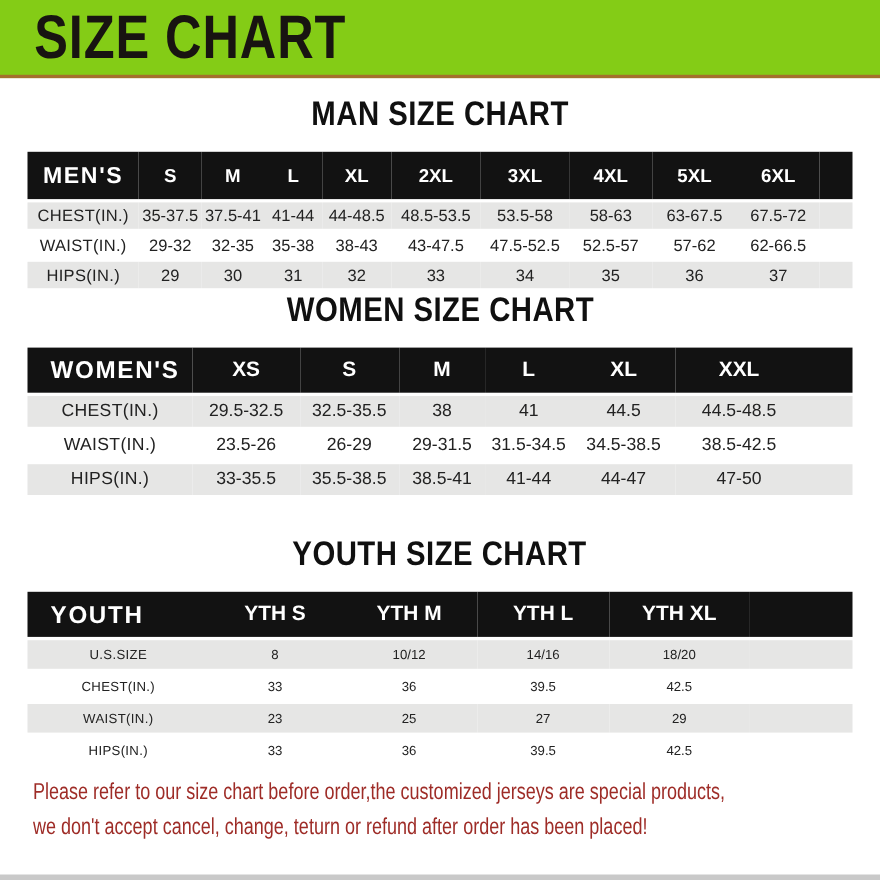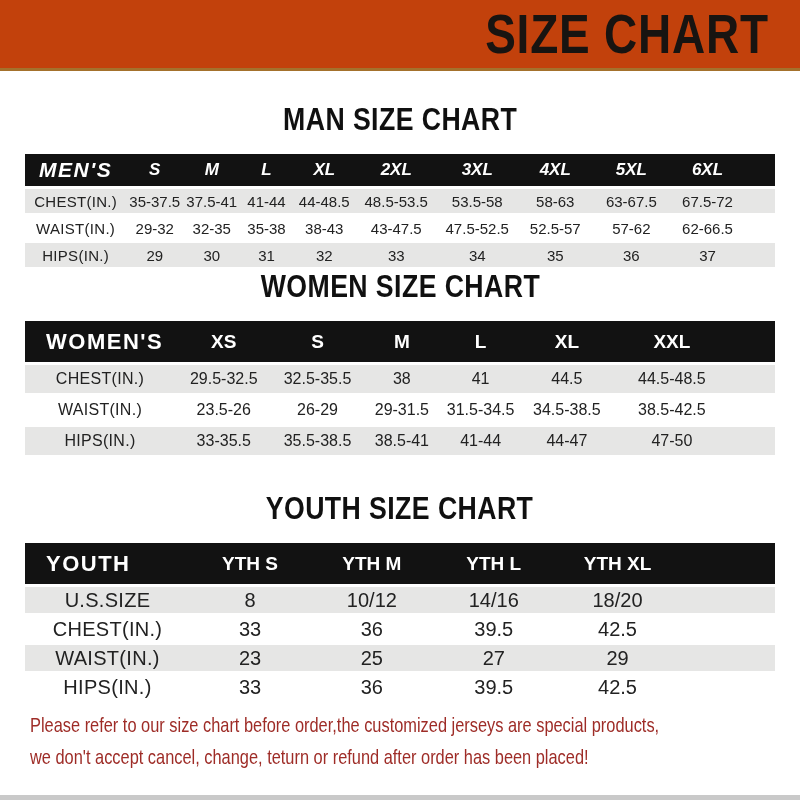--- a/index.html
+++ b/index.html
@@ -3,36 +3,36 @@
 <meta charset="utf-8">
 <style>
   html,body { margin:0; padding:0; }
   body {
     width:800px; height:800px; position:relative; overflow:hidden;
     background:#ffffff;
     font-family:"Liberation Sans", sans-serif;
   }
   
   .banner {
-    height:68px; background:#c2410c;
+    height:68px; background:#84cc16;
     border-bottom:3px solid #A4712C;
-    display:flex; align-items:center; justify-content:flex-end;
+    display:flex; align-items:center; justify-content:flex-start;
   }
   .banner-title {
     font-size:56px; font-weight:bold; color:#181411;
     transform:scaleX(0.82); white-space:nowrap; letter-spacing:1px;
     line-height:1;
   }
   
   .section-heading { text-align:center; font-weight:bold; color:#101010; }
   .section-heading .inner {
     display:inline-block; transform:scaleX(0.86); white-space:nowrap;
     font-size:31px; line-height:34px; letter-spacing:0.5px;
   }
-  .sh-1 { margin-top:32px; }
+  .sh-1 { margin-top:16px; }
   .sh-2 { }
   .sh-3 { margin-top:34px; }
   
   table.size-table {
     width:750px; margin:14px auto 0 auto;
     border-collapse:separate; border-spacing:0 3px;
     table-layout:fixed;
   }
   table.size-table thead th {
     background:#121212; color:#ffffff; font-weight:bold;
@@ -41,28 +41,28 @@
   table.size-table thead th.corner {
     text-align:left; padding-left:14px; letter-spacing:1.5px;
   }
   table.size-table tbody td {
     text-align:center; color:#222222; padding:0; white-space:nowrap;
     background:#ffffff;
   }
   table.size-table tbody tr:nth-child(odd) td { background:#E6E6E5; }
   table.size-table tbody td.rowlabel { letter-spacing:0.3px; }
   
-  table.t-men thead th { height:32px; font-size:17px;font-style:italic; }
+  table.t-men thead th { height:43px; font-size:17px; }
   table.t-men thead th.corner { font-size:21px; }
   table.t-men tbody td { height:24px; font-size:15px; }
   
   table.t-women thead th, table.t-youth thead th { height:41px; font-size:19px; }
   table.t-women thead th.corner, table.t-youth thead th.corner { font-size:22px;padding-left:21px; }
   table.t-women tbody td { height:28px; font-size:16px; }
-  table.t-youth tbody td { height:26px; font-size:20px; }
+  table.t-youth tbody td { height:26px; font-size:12px; }
   
   .footer { margin-top:6px; margin-left:30px; color:#9E2C27; }
   .footer-line {
     font-size:21px; line-height:32px; white-space:nowrap;
     transform:scaleX(0.78); transform-origin:left center;
   }
   .bottom-strip {
     position:absolute; left:0; bottom:0; width:800px; height:5px;
     background:#C9C9C9;
   }

